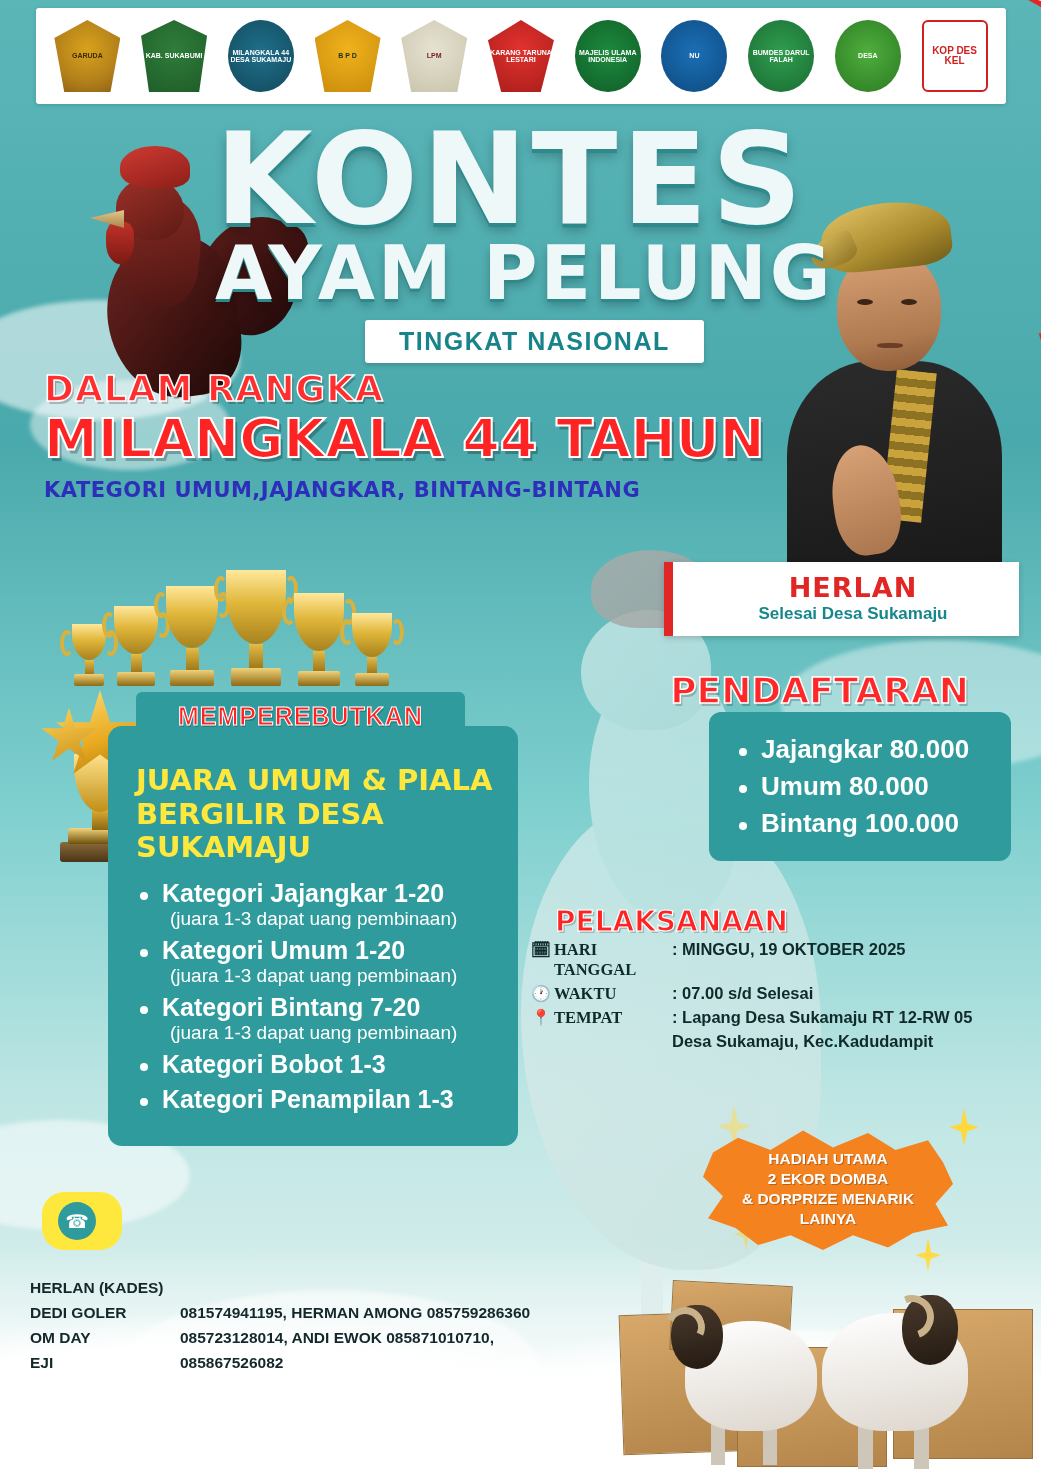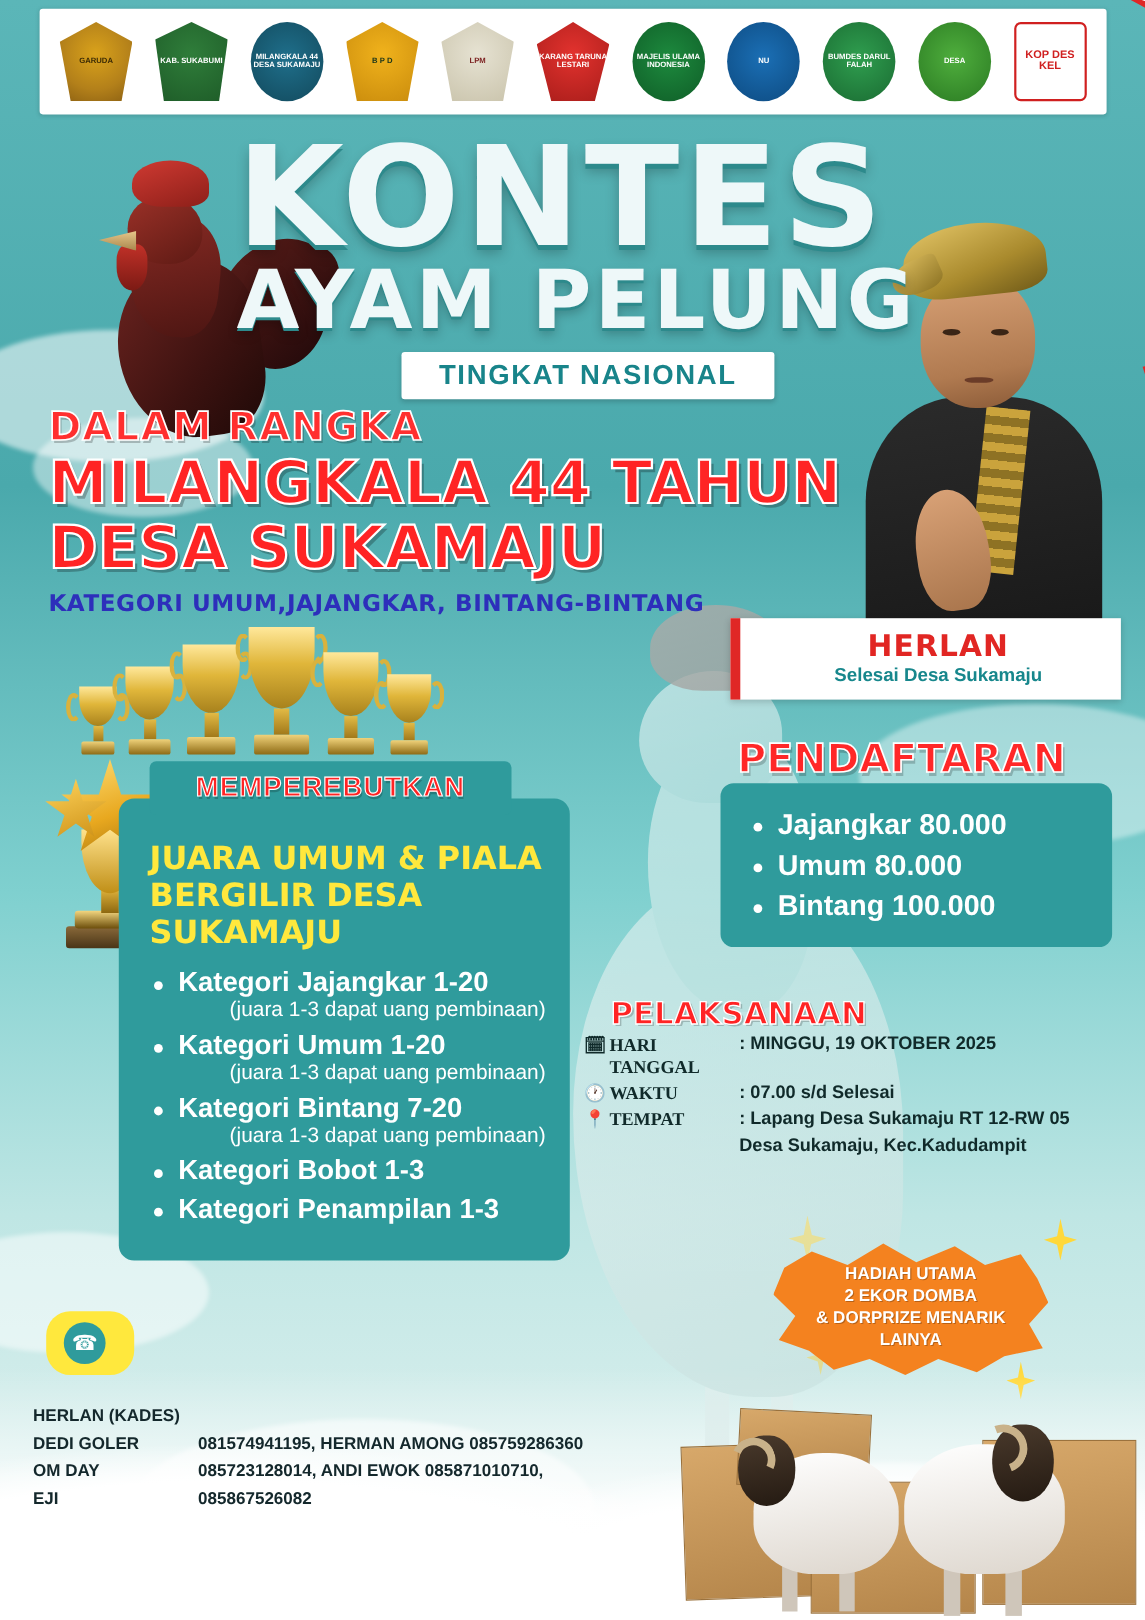--- a/index.html
+++ b/index.html
@@ -241,31 +241,31 @@
     padding: 38px 22px 26px 28px; color: #fff;
   }
   .lp-title {
     font-size: 29px; font-weight: bold; color: #ffe83d; line-height: 1.16;
     font-family:"DejaVu Sans",sans-serif;
   }
   .lp-list { list-style: none; margin-top: 14px; }
   .lp-list li { position: relative; padding-left: 26px; margin-bottom: 6px; }
   .lp-list li .bullet { position:absolute; left: 4px; top: 13px; width: 8px; height: 8px; background:#fff; border-radius:50%; }
   .lp-item { font-size: 25px; font-weight: 600; color:#ffffff; }
-  .lp-sub { font-size: 19px; color: #ffffff; margin-left: 8px; text-align: right; }
+  .lp-sub { font-size: 19px; color: #ffffff; margin-left: 8px; }
 
   
   .pendaftaran-title {
     position: absolute; right: 72px; top: 670px; z-index: 14;
     font-size: 36px; font-weight: bold; color: #ff2828;
     -webkit-text-stroke: 1.5px #ffffff; text-shadow: 2px 3px 0 rgba(0,0,0,0.2);
     font-family:"DejaVu Sans",sans-serif;
   }
   .pendaftaran-box {
-    position: absolute; right: 30px; top: 712px; width: 356px; z-index: 13;
+    position: absolute; right: 30px; top: 712px; width: 302px; z-index: 13;
     background: #2f9b9c; border-radius: 12px; padding: 16px 18px 16px 26px; color: #fff;
   }
   .pd-list { list-style: none; }
   .pd-list li { position: relative; padding-left: 26px; margin: 6px 0; font-size: 26px; font-weight: bold; }
   .pd-list li .bullet { position:absolute; left: 4px; top: 14px; width: 8px; height: 8px; background:#fff; border-radius:50%; }
 
   
   .pelak-title {
     position: absolute; left: 555px; top: 905px; z-index: 14;
     font-size: 28px; font-weight: bold; color: #ff2424;
@@ -421,21 +421,20 @@
 
   <div class="title-wrap">
     <div class="kontes">KONTES</div>
     <div class="ayam">AYAM PELUNG</div>
     <div class="tingkat-badge">TINGKAT NASIONAL</div>
   </div>
 
   <div class="dalam-wrap">
     <div class="dalam">DALAM RANGKA</div>
     <div class="milang">MILANGKALA 44 TAHUN</div>
-    <div class="milang">DESA SUKAMAJU</div>
     <div class="kategori-line">KATEGORI UMUM,JAJANGKAR, BINTANG-BINTANG</div>
   </div>
 
   <div class="photo">
     <div class="ph-body"></div>
     <div class="ph-scarf"></div>
     <div class="ph-hands"></div>
     <div class="ph-face"></div>
     <div class="ph-eye1"></div>
       <div class="ph-eye2"></div>

